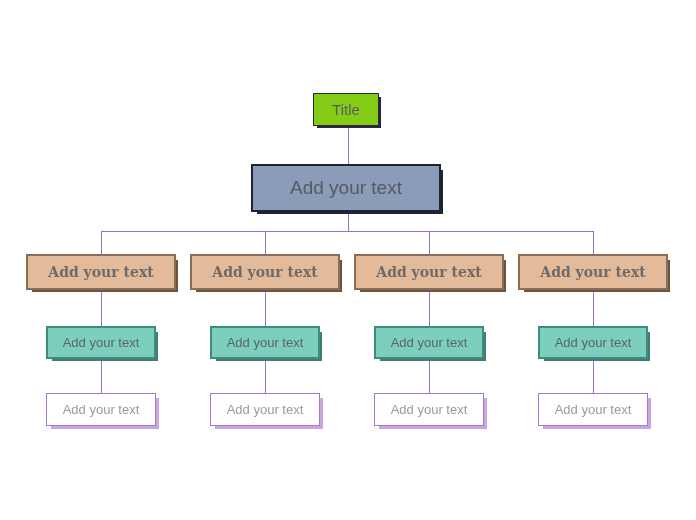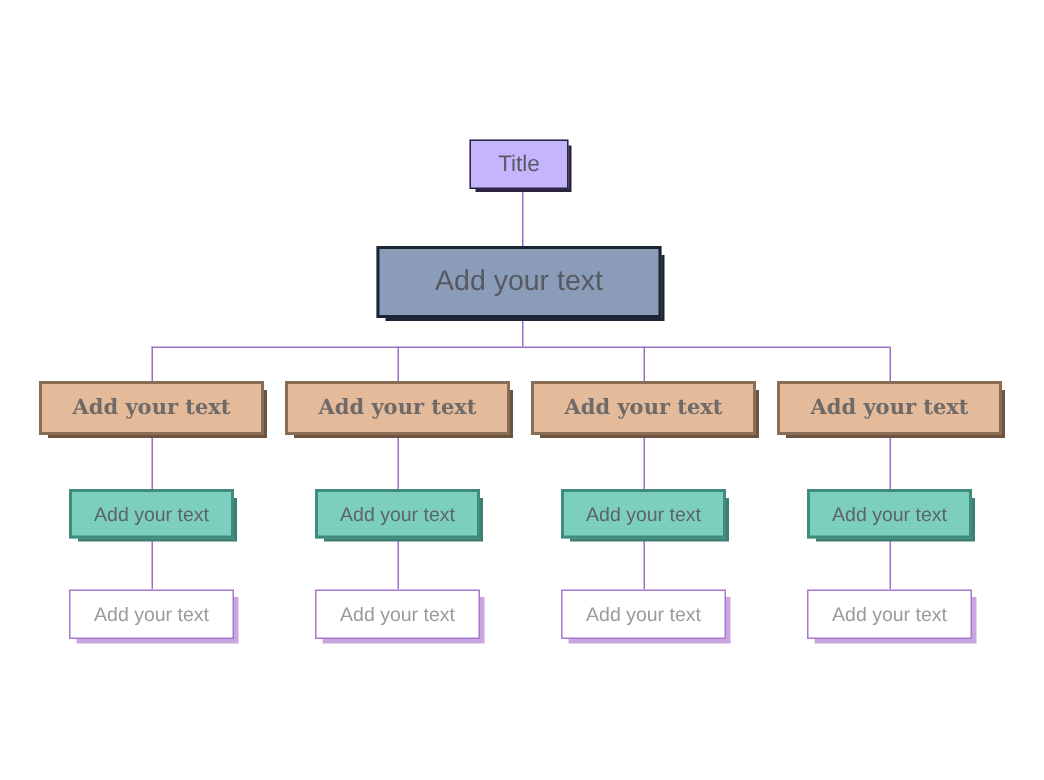--- a/index.html
+++ b/index.html
@@ -33,21 +33,21 @@
     box-sizing: border-box;
     display: flex;
     align-items: center;
     justify-content: center;
     text-align: center;
     white-space: nowrap;
   }
 
   
   .node-title {
-    background: #c4b5fd;
+    background: #84cc16;
     border: 1px solid #2b2540;
     color: #5a5a62;
     font-size: 15px;
     box-shadow: 3px 3px 0 -1px #2b2540;
   }
 
   
   .node-main {
     background: #8b9cb8;
     border: 2px solid #1d2433;

